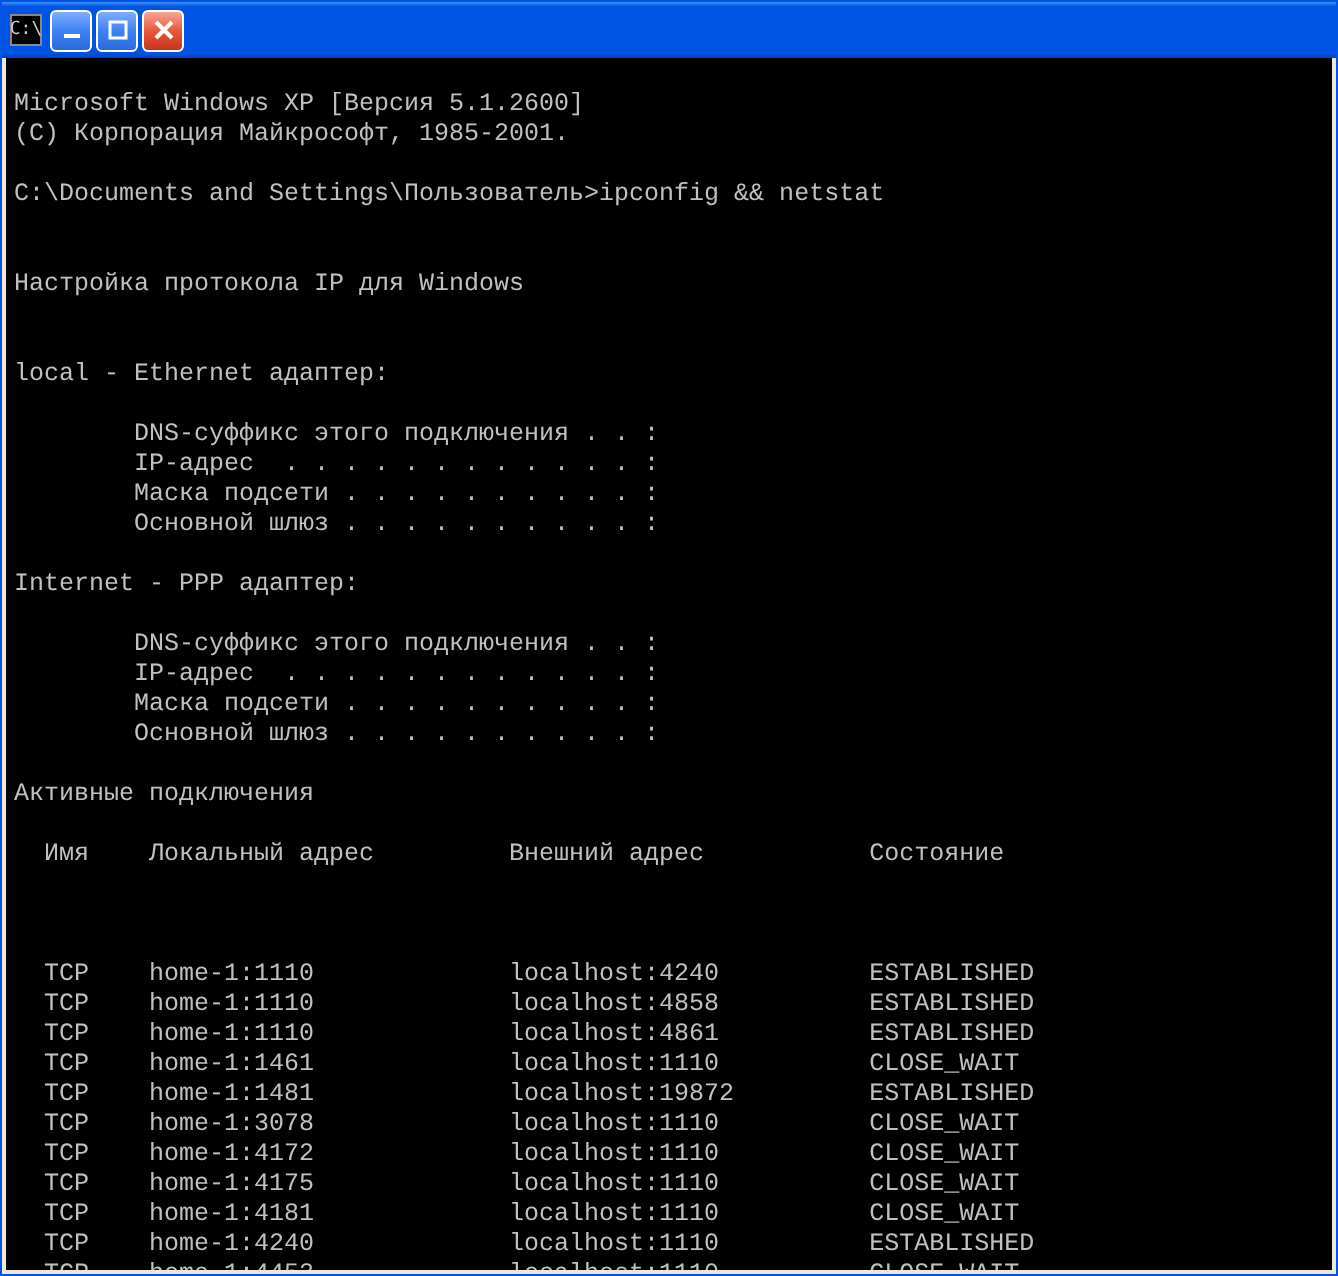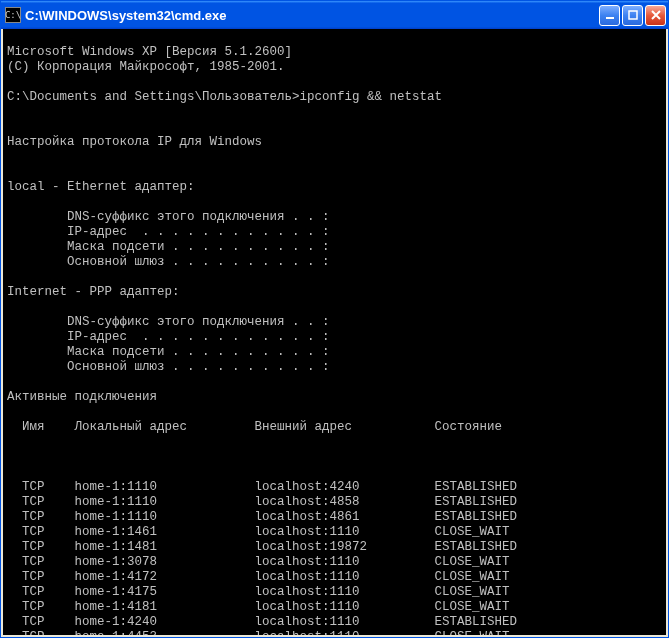--- a/index.html
+++ b/index.html
@@ -86,21 +86,20 @@
       border-top: none;
     }
     @keyframes blink { 50% { opacity: 0; } }
   </style>
 </head>
 <body>
 
 <div class="window">
   <div class="titlebar">
     <div class="titlebar-icon">C:\</div>
-    <div class="titlebar-text">C:\WINDOWS\system32\cmd.exe</div>
     <div class="titlebar-controls">
       <div class="tb-btn">
         <svg viewBox="0 0 10 10">
             <rect x="1" y="7" width="8" height="2" fill="#fff"></rect>
           </svg>
       </div>
       <div class="tb-btn">
         <svg viewBox="0 0 10 10">
             <rect x="1" y="1" width="8" height="8" fill="none" stroke="#fff" stroke-width="1.5"></rect>
           </svg>

